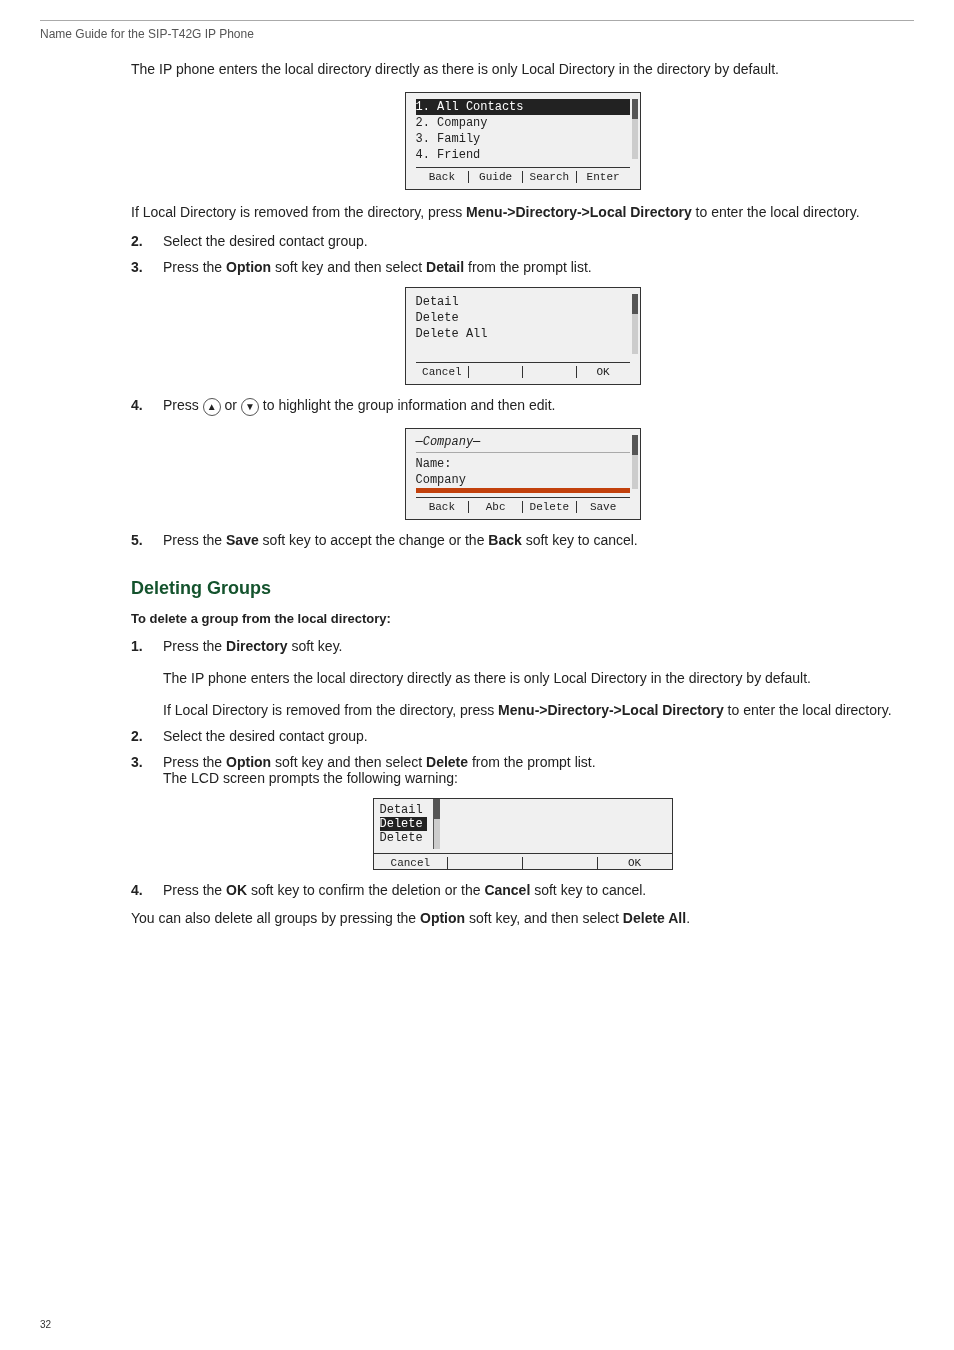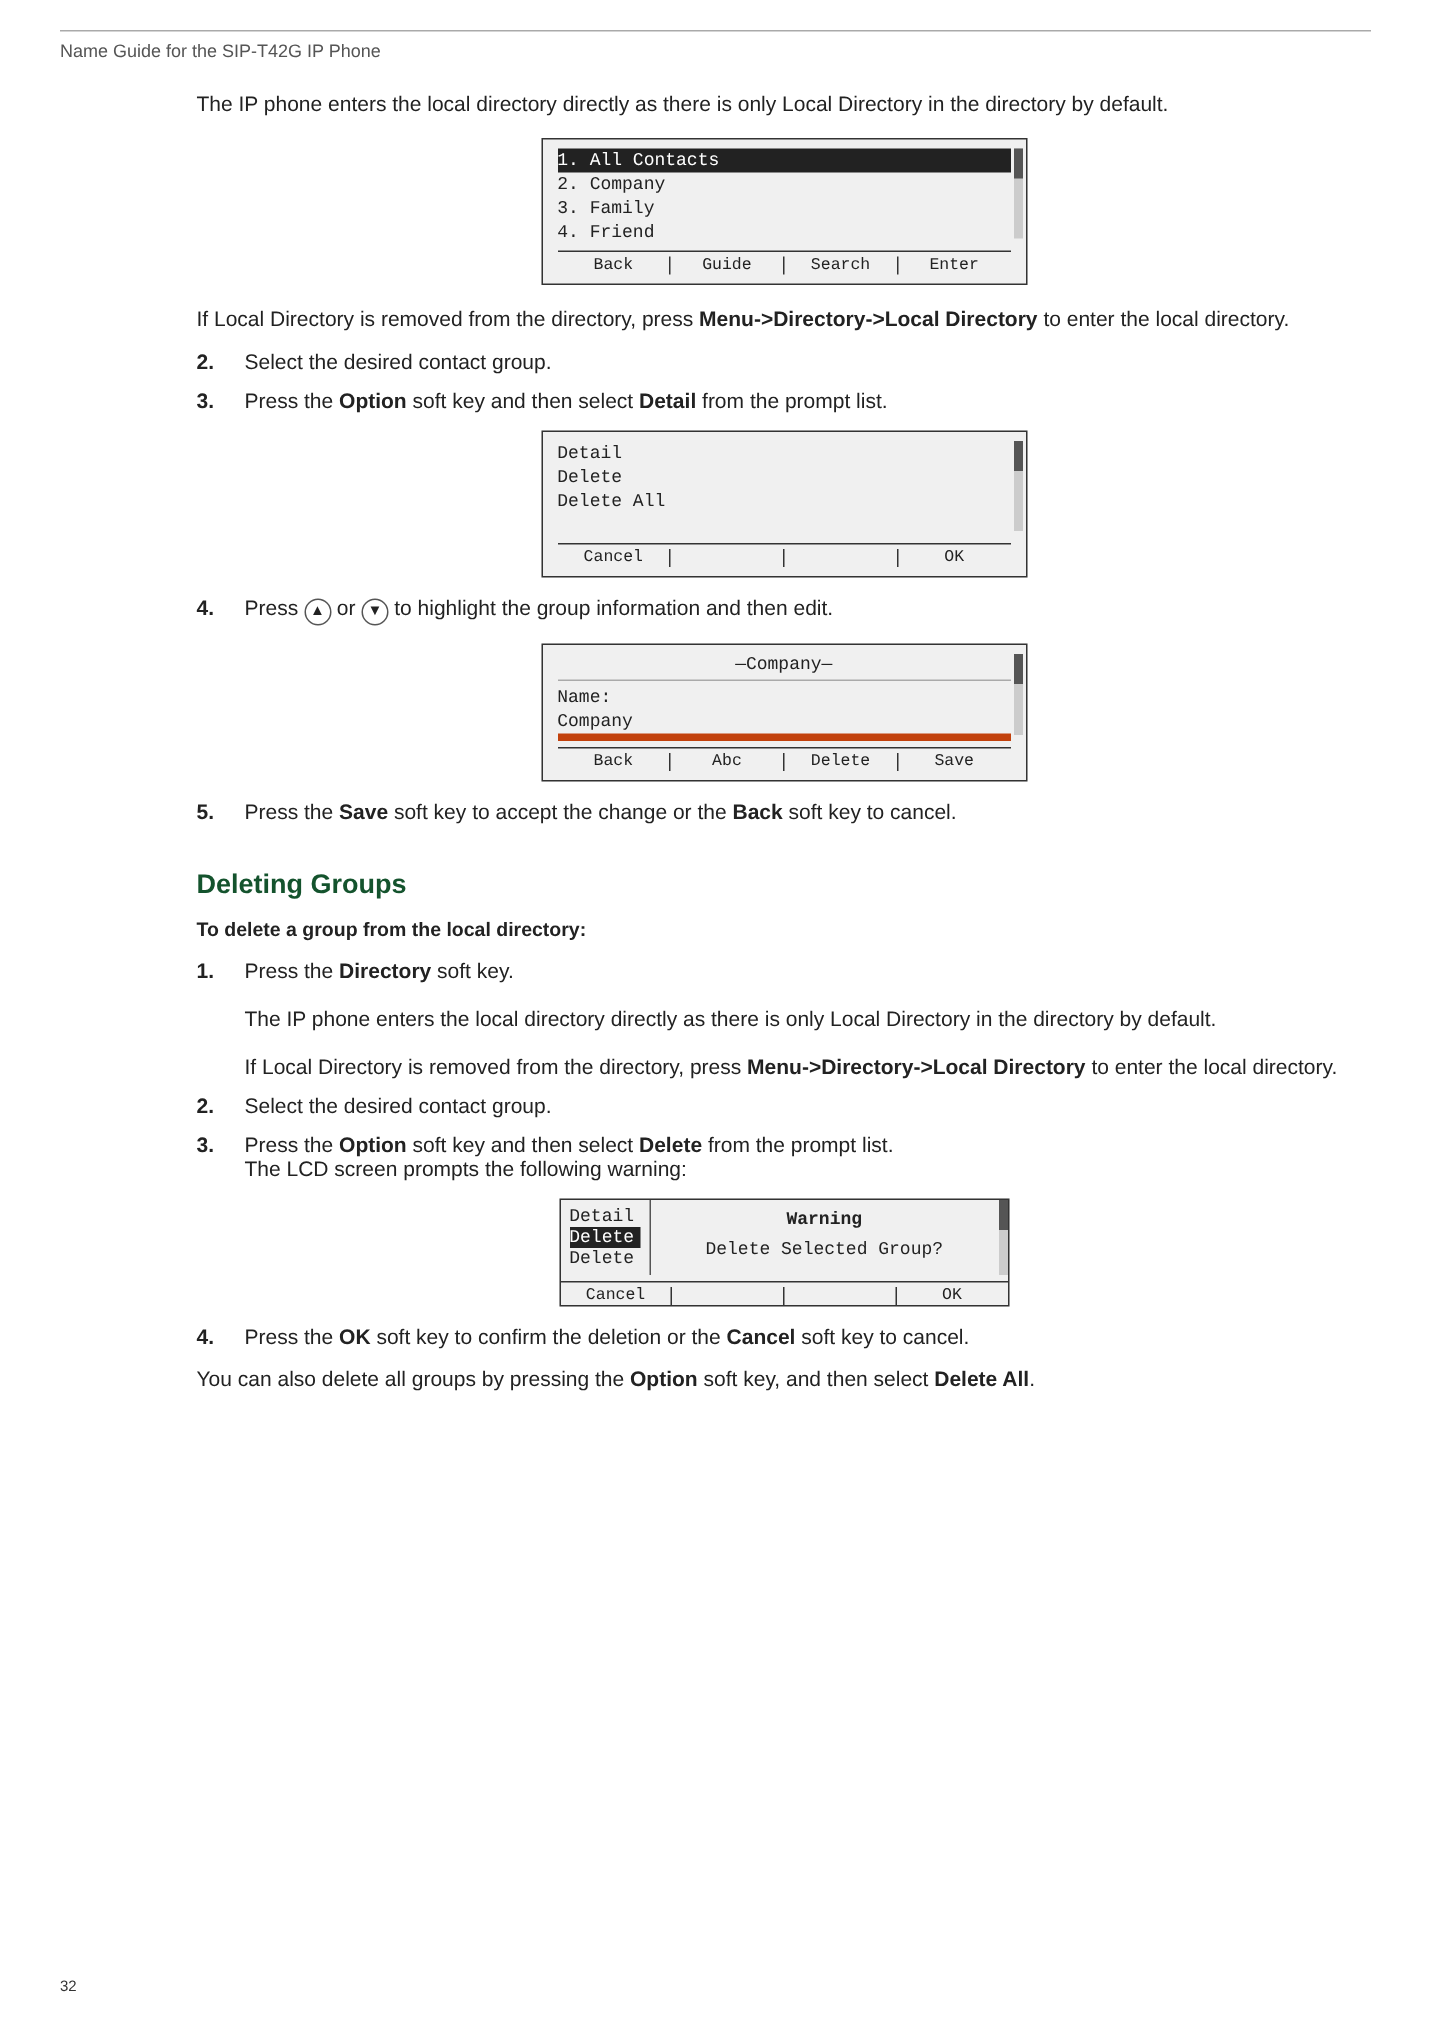--- a/index.html
+++ b/index.html
@@ -56,21 +56,21 @@
       flex: 1;
     }
     .screen-img {
       border: 1px solid #333;
       background: #f0f0f0;
       margin: 12px auto;
       display: block;
       padding: 6px 10px;
       font-family: 'Courier New', monospace;
       font-size: 12px;
-      width: 324px;
+      width: 236px;
       position: relative;
     }
     .screen-img .screen-row {
       padding: 1px 0;
       white-space: nowrap;
     }
     .screen-img .screen-row.selected {
       background: #222;
       color: #fff;
     }
@@ -200,21 +200,21 @@
         </span>
         <span> to highlight the group information and then edit.</span>
       </span>
     </li>
   </ol>
 
   <div class="screen-img" style="position:relative;">
     <div class="scrollbar">
         <div class="scrollbar-thumb"></div>
       </div>
-    <div style="text-align:center; font-size:12px; border-bottom:1px solid #aaa; padding-bottom:3px; margin-bottom:3px;">—Company—</div>
+    <div style="text-align:left; font-size:12px; border-bottom:1px solid #aaa; padding-bottom:3px; margin-bottom:3px;font-style:italic;">—Company—</div>
     <div class="screen-row">Name:</div>
     <div class="screen-row" style="border-bottom:5px solid #c2410c; padding-bottom:1px;">Company</div>
     <div class="screen-footer">
       <span>Back</span>
       <span>Abc</span>
       <span>Delete</span>
       <span>Save</span>
     </div>
   </div>
 
@@ -260,24 +260,20 @@
 
   <div class="screen-img" style="display:flex; flex-direction:column; width:300px; padding:0; overflow:hidden;">
     <div style="display:flex; flex:1;">
 
       <div style="width:60px; background:#f0f0f0; border-right:1px solid #555; padding:4px 6px; font-family:'Courier New',monospace; font-size:12px;">
         <div>Detail</div>
         <div style="background:#222;color:#fff;">Delete</div>
         <div>Delete</div>
       </div>
 
-      <div style="flex:1; background:#f0f0f0; padding:6px 10px; font-family:'Courier New',monospace; font-size:12px; text-align:center;">
-        <div style="font-weight:bold; margin-bottom:6px;">Warning</div>
-        <div>Delete Selected Group?</div>
-      </div>
 
       <div style="width:6px; background:#ccc;">
         <div style="width:6px; height:20px; background:#555;"></div>
       </div>
     </div>
 
     <div class="screen-footer" style="border-top:1px solid #333; padding-top:3px; display:flex;">
       <span style="flex:1;text-align:center;font-size:11px;border-right:1px solid #333;font-family:'Courier New',monospace;">Cancel</span>
       <span style="flex:1;text-align:center;font-size:11px;border-right:1px solid #333;font-family:'Courier New',monospace;"></span>
       <span style="flex:1;text-align:center;font-size:11px;border-right:1px solid #333;font-family:'Courier New',monospace;"></span>

